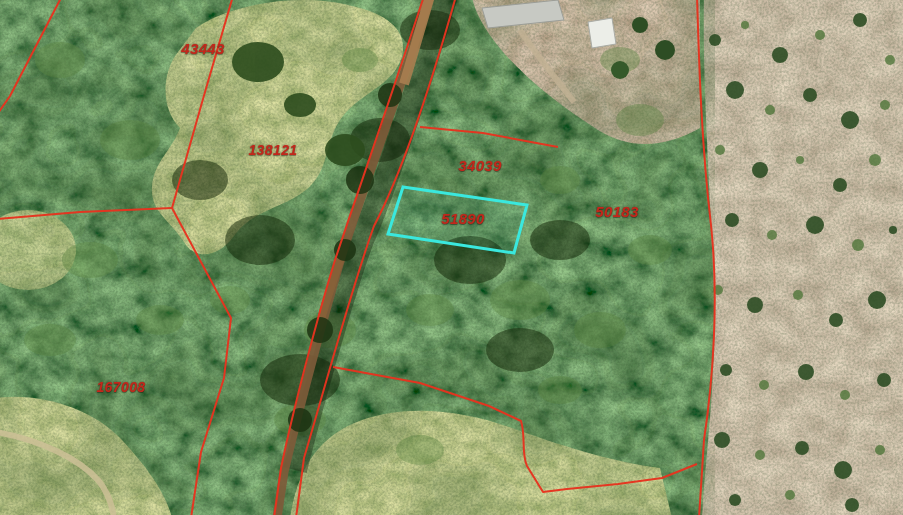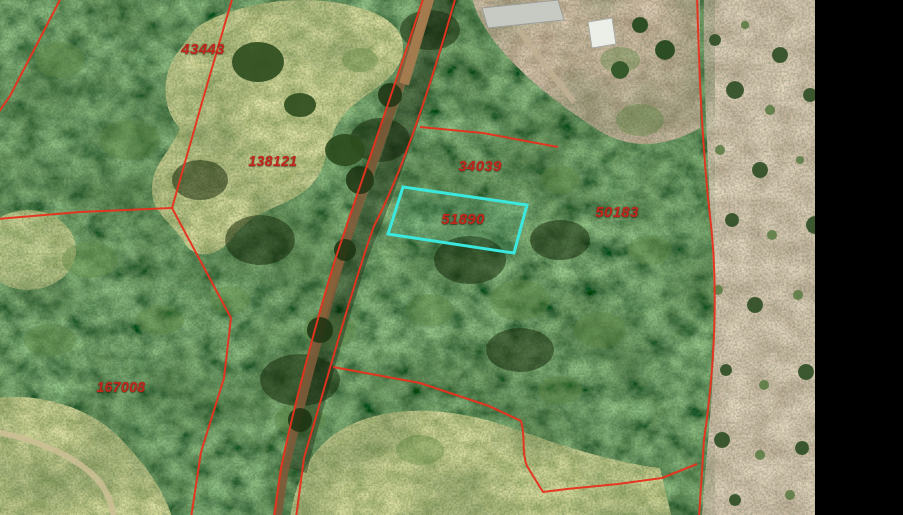--- a/index.html
+++ b/index.html
@@ -1,18 +1,18 @@
 <!DOCTYPE html>
 <html><head>
 <meta charset="utf-8">
 <style>
   html,body{margin:0;padding:0;background:#000;}
   #viewport{
     position:relative;
-    width:815px;height:515px;
+    width:903px;height:515px;
     overflow:hidden;
     font-family:"Liberation Sans", sans-serif;
     cursor:crosshair;
   }
   #viewport svg{position:absolute;left:0;top:0;display:block;}
   .plabel{
     position:absolute;
     transform:translate(-50%,-50%);
     font-family:"Liberation Sans", sans-serif;
     font-weight:bold;
@@ -194,19 +194,19 @@
       <path d="M456,-4 C424,110 396,184 374,226 C352,286 322,398 304,458 L296,518"></path>
       <path d="M420,127 L483,133 L558,147"></path>
       <path d="M697,-4 C699,60 701,140 711,225 C719,300 713,380 704,440 L699,518"></path>
       <path d="M333,367 L420,383 L489,406 L521,421 C526,437 521,452 527,466 L543,492 L567,489 L618,484 L662,478 L697,464"></path>
     </g>
 
     <polygon points="403,187 527,205 514,253 388,234" fill="rgba(64,232,222,0.05)" stroke="#3ae8de" stroke-width="3" stroke-linejoin="miter"></polygon>
   </svg>
 
   <div class="plabel" style="left:203px;top:48px;">43443</div>
-  <div class="plabel small" style="left:273px;top:161px;">138121</div>
+  <div class="plabel small" style="left:273px;top:150px;">138121</div>
   <div class="plabel" style="left:480px;top:165px;">34039</div>
   <div class="plabel" style="left:463px;top:218px;">51890</div>
   <div class="plabel" style="left:617px;top:211px;">50183</div>
   <div class="plabel small" style="left:121px;top:387px;">167008</div>
 
 </div>
 
 </body></html>

